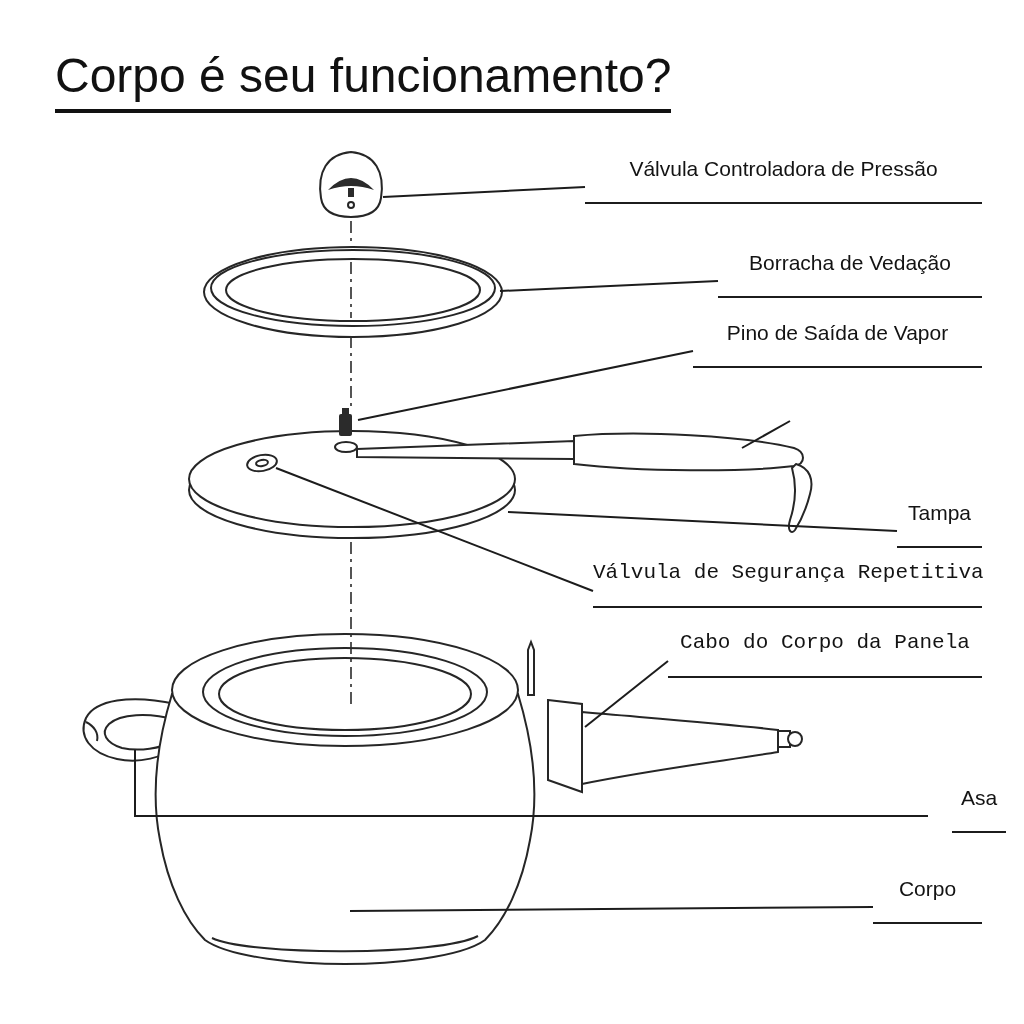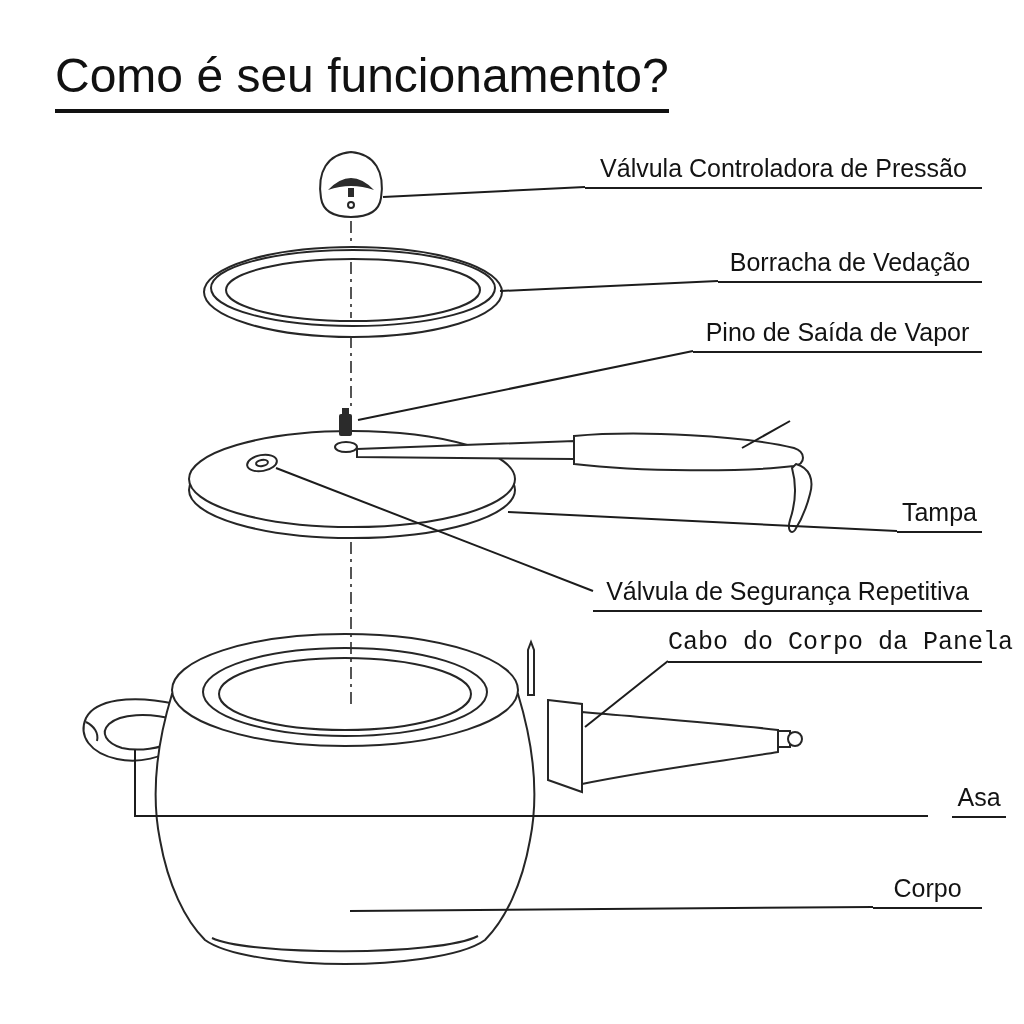--- a/index.html
+++ b/index.html
@@ -15,50 +15,50 @@
     left:55px;top:48px;
     font-size:48px;
     color:#111111;
     border-bottom:4px solid #111111;
     padding-bottom:6px;
     white-space:nowrap;
     display:inline-block;
   }
   .lbl{
     position:absolute;
-    font-size:25px;
+    font-size:21px;
     line-height:27.5px;
     color:#131313;
     text-align:center;
     border-bottom:2px solid #1c1c1c;
-    padding-bottom:4px;
+    padding-bottom:19px;
     white-space:nowrap;
   }
   .l1{left:585px;top:155px;width:397px;}
   .l2{left:718px;top:249px;width:264px;}
   .l3{left:693px;top:319px;width:289px;}
   .l4{left:790px;top:389px;width:192px;}
   .l5{left:897px;top:499px;width:85px;}
-  .l6{left:593px;top:578px;width:389px;}
+  .l6{left:593px;top:559px;width:389px;font-family:Liberation Mono, monospace;}
   .l7{left:668px;top:629px;width:314px;font-family:Liberation Mono, monospace;}
   .l8{left:952px;top:784px;width:54px;}
   .l9{left:873px;top:875px;width:109px;}
   svg.diagram{position:absolute;left:0;top:0;}
   .stroke{stroke:#262626;stroke-width:2;fill:none;}
   .strokefill{stroke:#262626;stroke-width:2;fill:#ffffff;}
   .dark{fill:#2b2b2b;stroke:none;}
   .leader{stroke:#1c1c1c;stroke-width:2;fill:none;}
   .dashdot{stroke:#2b2b2b;stroke-width:1.6;fill:none;stroke-dasharray:12 5 3 5;}
 </style>
 </head>
 <body>
 
 <div class="canvas">
 
-  <div class="title">Como é seu funcionamento?</div>
+  <div class="title">Corpo é seu funcionamento?</div>
 
   <svg class="diagram" width="1024" height="1024" viewBox="0 0 1024 1024">
 
     <g>
 
       <path class="strokefill" d="M 176,704 C 130,694 95,700 86,718 C 78,736 90,753 117,759 C 140,764 163,757 177,747"></path>
       <path class="stroke" d="M 176,720 C 148,712 120,714 109,724 C 100,733 106,743 122,748 C 140,752 160,748 174,742"></path>
       <path class="stroke" d="M 86,722 C 94,726 99,733 97,741"></path>
 
       <path class="strokefill" d="M 172,694 C 158,740 150,790 160,840 C 168,885 185,920 205,940 C 230,958 300,964 345,964 C 390,964 460,958 485,940 C 505,920 522,885 530,840 C 540,790 532,740 518,694 Z"></path>

